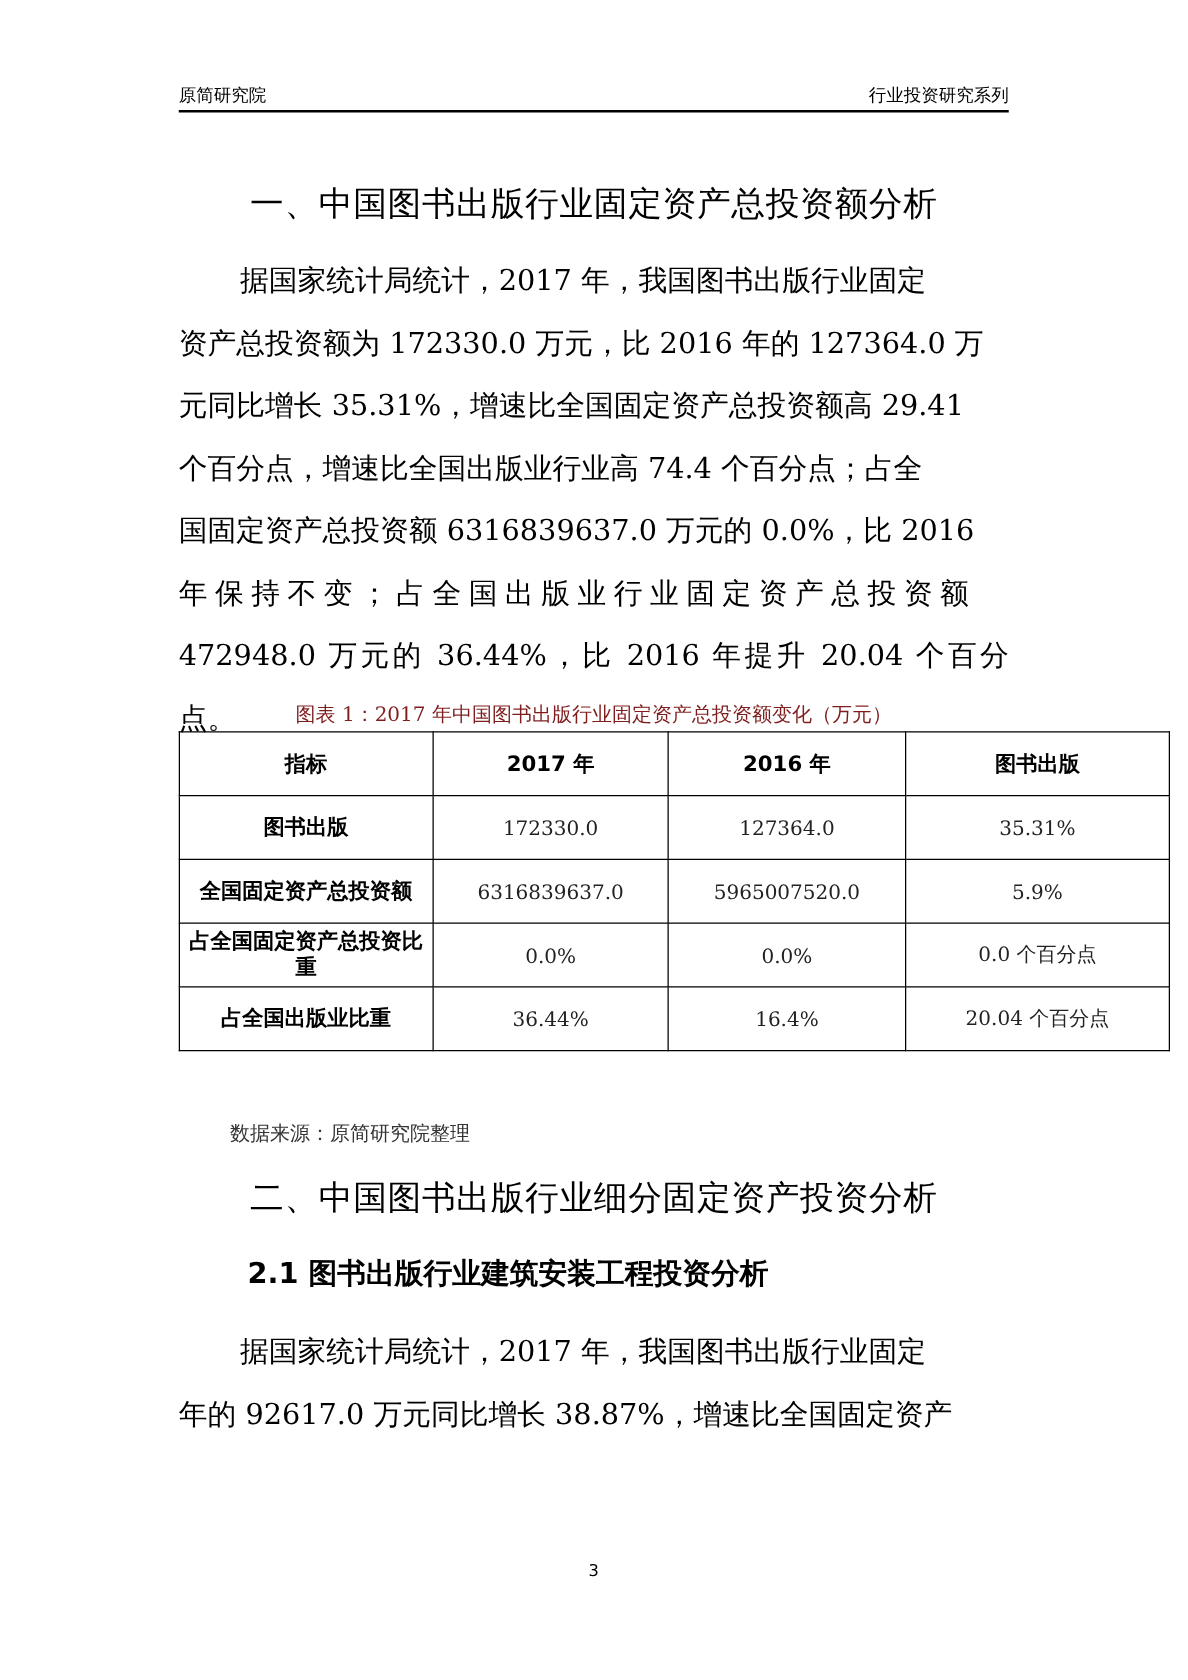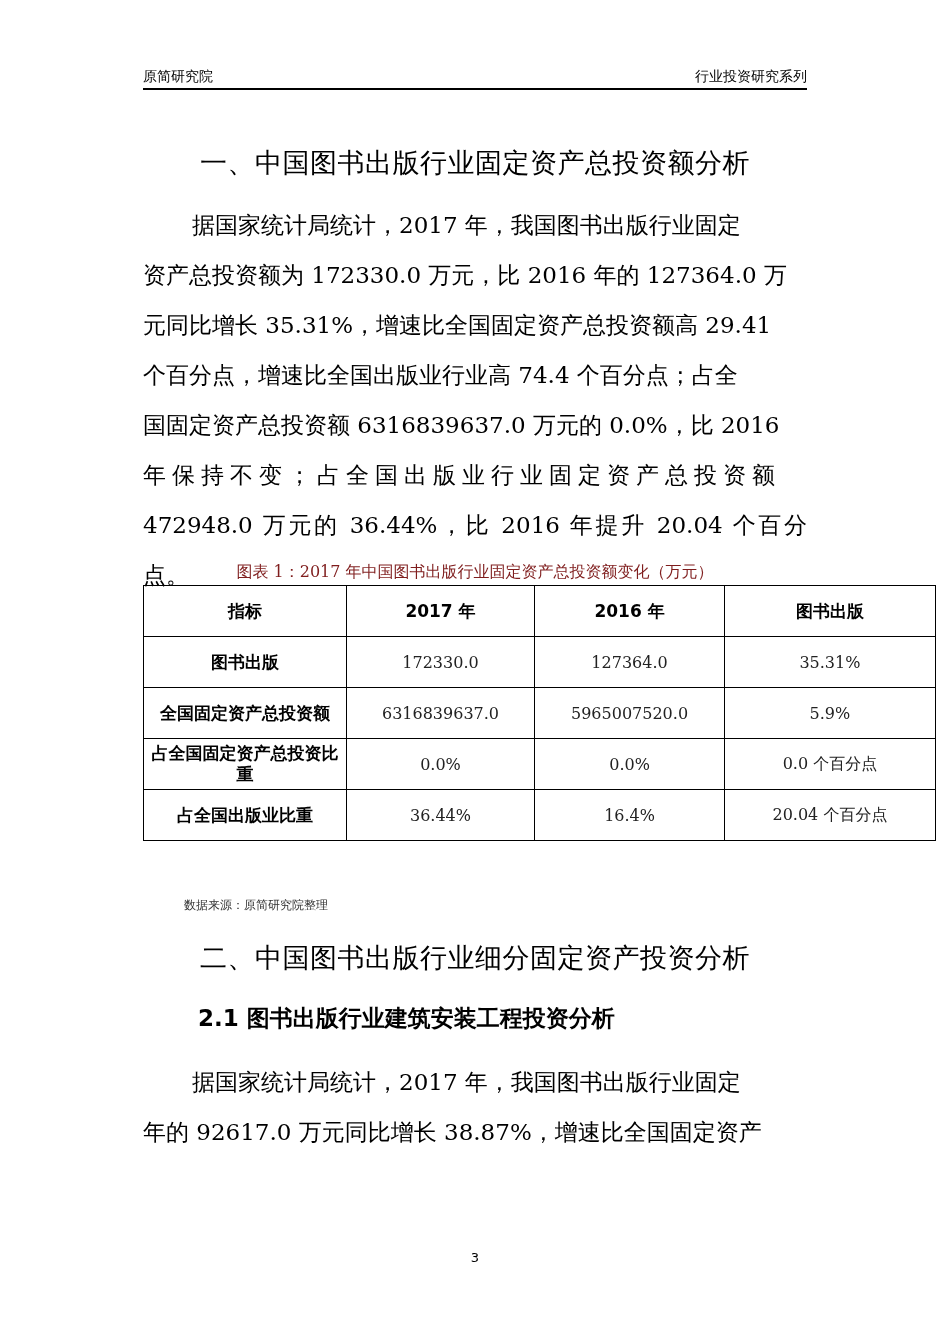--- a/index.html
+++ b/index.html
@@ -10,21 +10,21 @@
   .h1 { position:absolute; left:143px; width:664px; text-align:center; font-family:"DejaVu Sans", sans-serif; font-weight:normal; font-size:27px; letter-spacing:0.5px; }
   .h2 { position:absolute; left:198px; font-family:"DejaVu Sans", sans-serif; font-weight:bold; font-size:23px; }
   .para { position:absolute; left:143px; width:664px; font-size:23px; line-height:50px; text-align:justify; text-align-last:left; }
   .para .indent { display:inline-block; width:49px; }
   .caption { position:absolute; left:143px; width:664px; top:562px; text-align:center; font-size:16px; color:#7f1d1d; }
   table.data { position:absolute; left:143px; top:585px; width:793px; border-collapse:collapse; font-size:16px; }
   table.data td, table.data th { border:1px solid #000; text-align:center; vertical-align:middle; padding:0 4px; height:50px; }
   table.data th { font-family:"DejaVu Sans", sans-serif; font-weight:bold; font-size:17px; }
   table.data td.rowhead { font-family:"DejaVu Sans", sans-serif; font-weight:bold; font-size:17px; line-height:21px; }
   table.data td.val { color:#222; }
-  .source { position:absolute; left:184px; top:897px; font-size:12px; color:#333; }
+  .source { position:absolute; left:184px; top:897px; font-size:16px; color:#333; }
   .pagenum { position:absolute; left:0; width:950px; top:1250px; text-align:center; font-family:"DejaVu Sans", sans-serif; font-size:13px; }
 </style>
 </head>
 <body>
 
 <div class="header">
   <span class="left">原简研究院</span>
   <span class="right">行业投资研究系列</span>
 </div>
 

